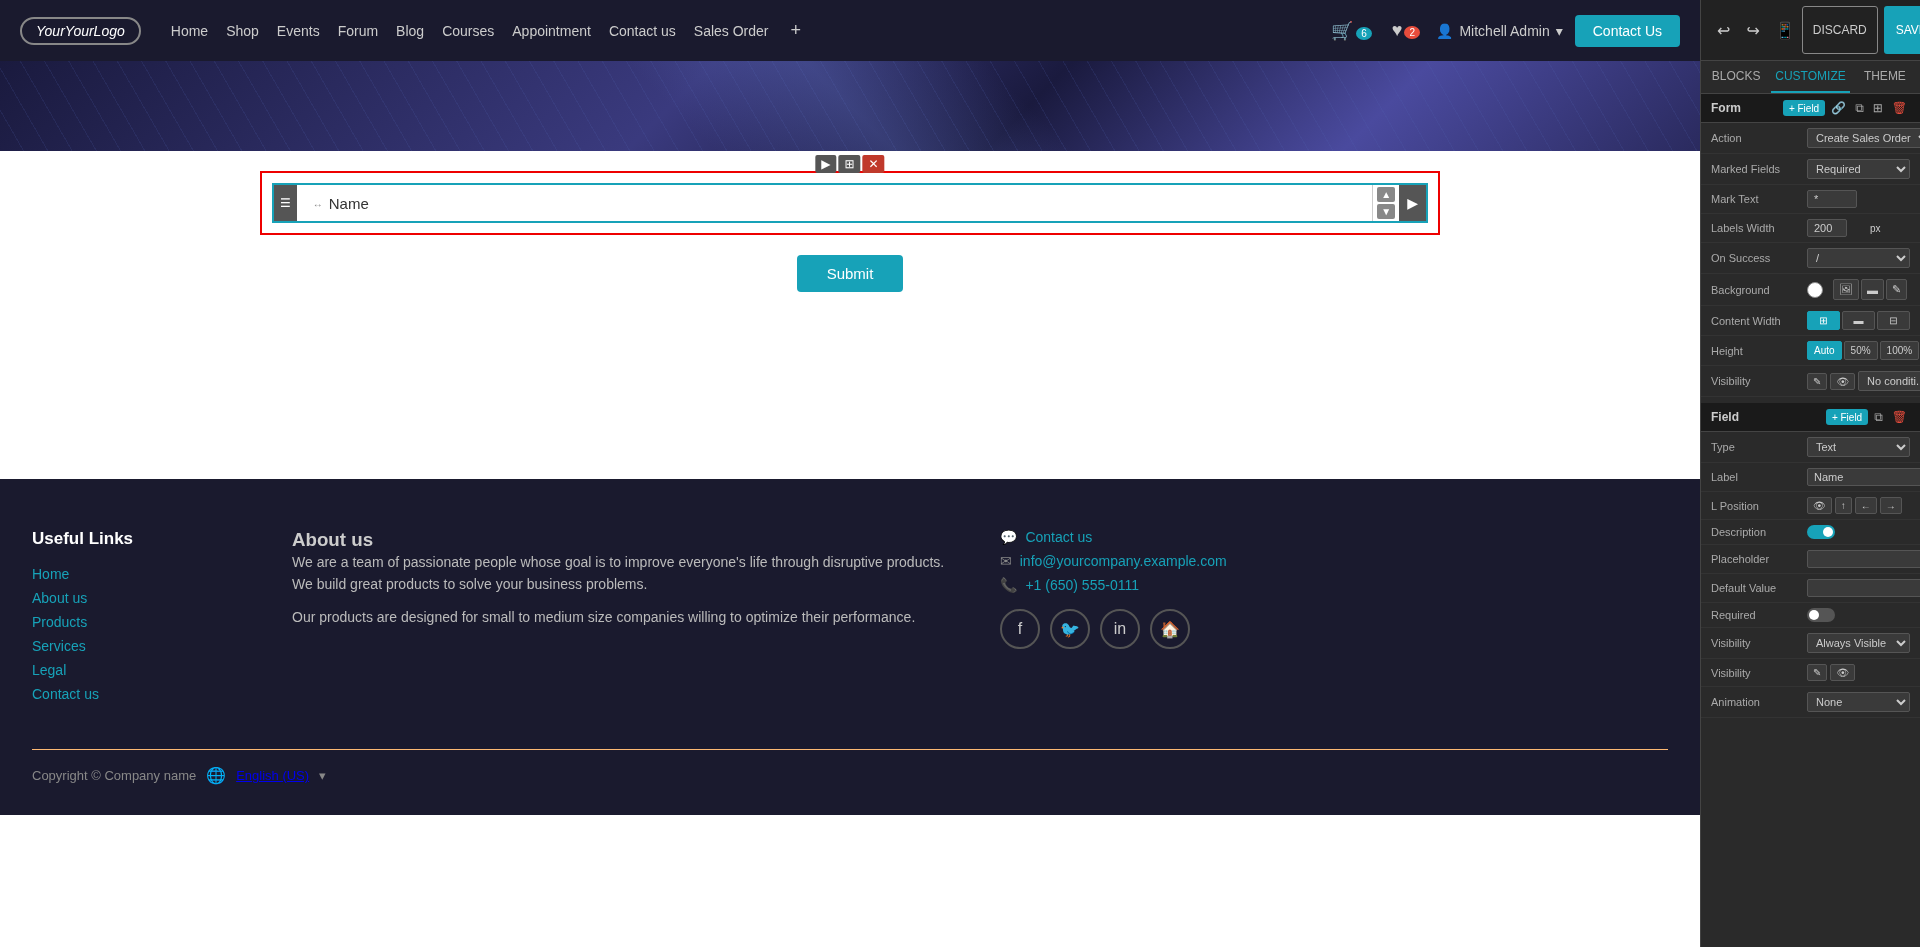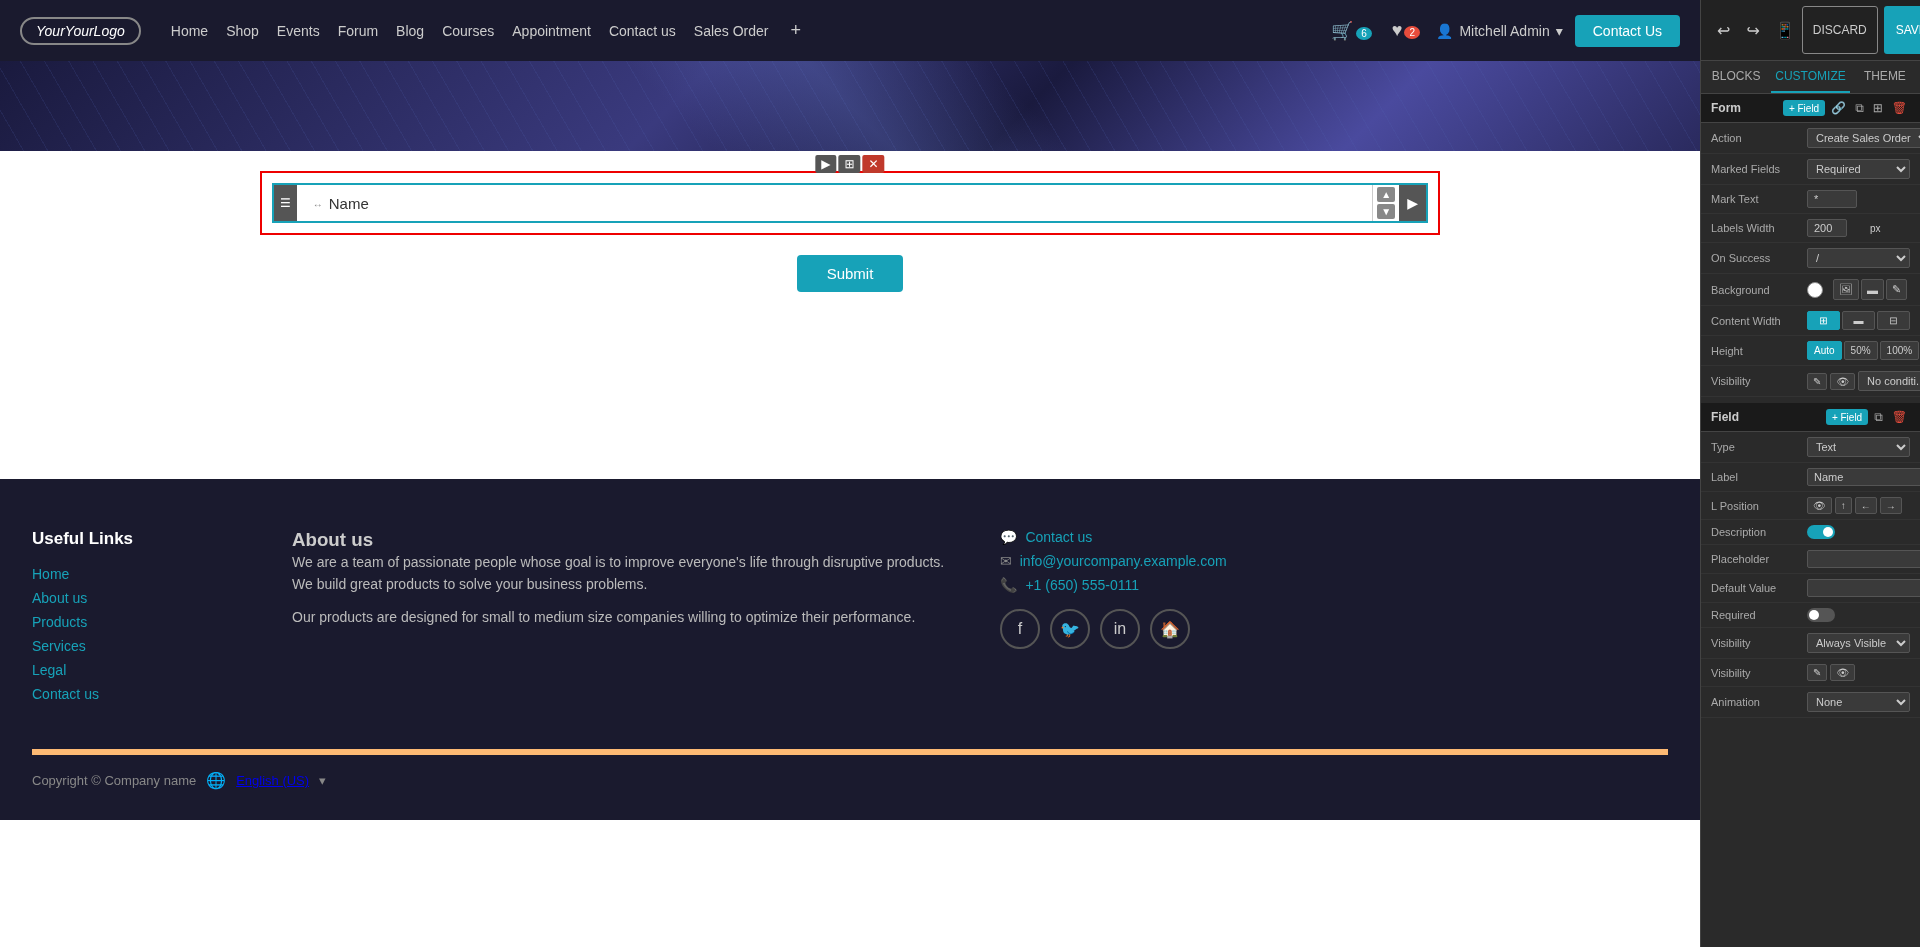--- a/index.html
+++ b/index.html
@@ -267,21 +267,21 @@
       border: 2px solid #555;
       background: transparent;
       color: #ccc;
       font-size: 16px;
       cursor: pointer;
       display: flex;
       align-items: center;
       justify-content: center;
     }
     .footer-bottom {
-      border-top: 6px solid #fdba74;
+      border-top: 1px solid #fdba74;
       padding-top: 16px;
       font-size: 13px;
       color: #888;
       display: flex;
       align-items: center;
       gap: 10px;
     }
     .lang-flag { font-size: 16px; }
 
     

